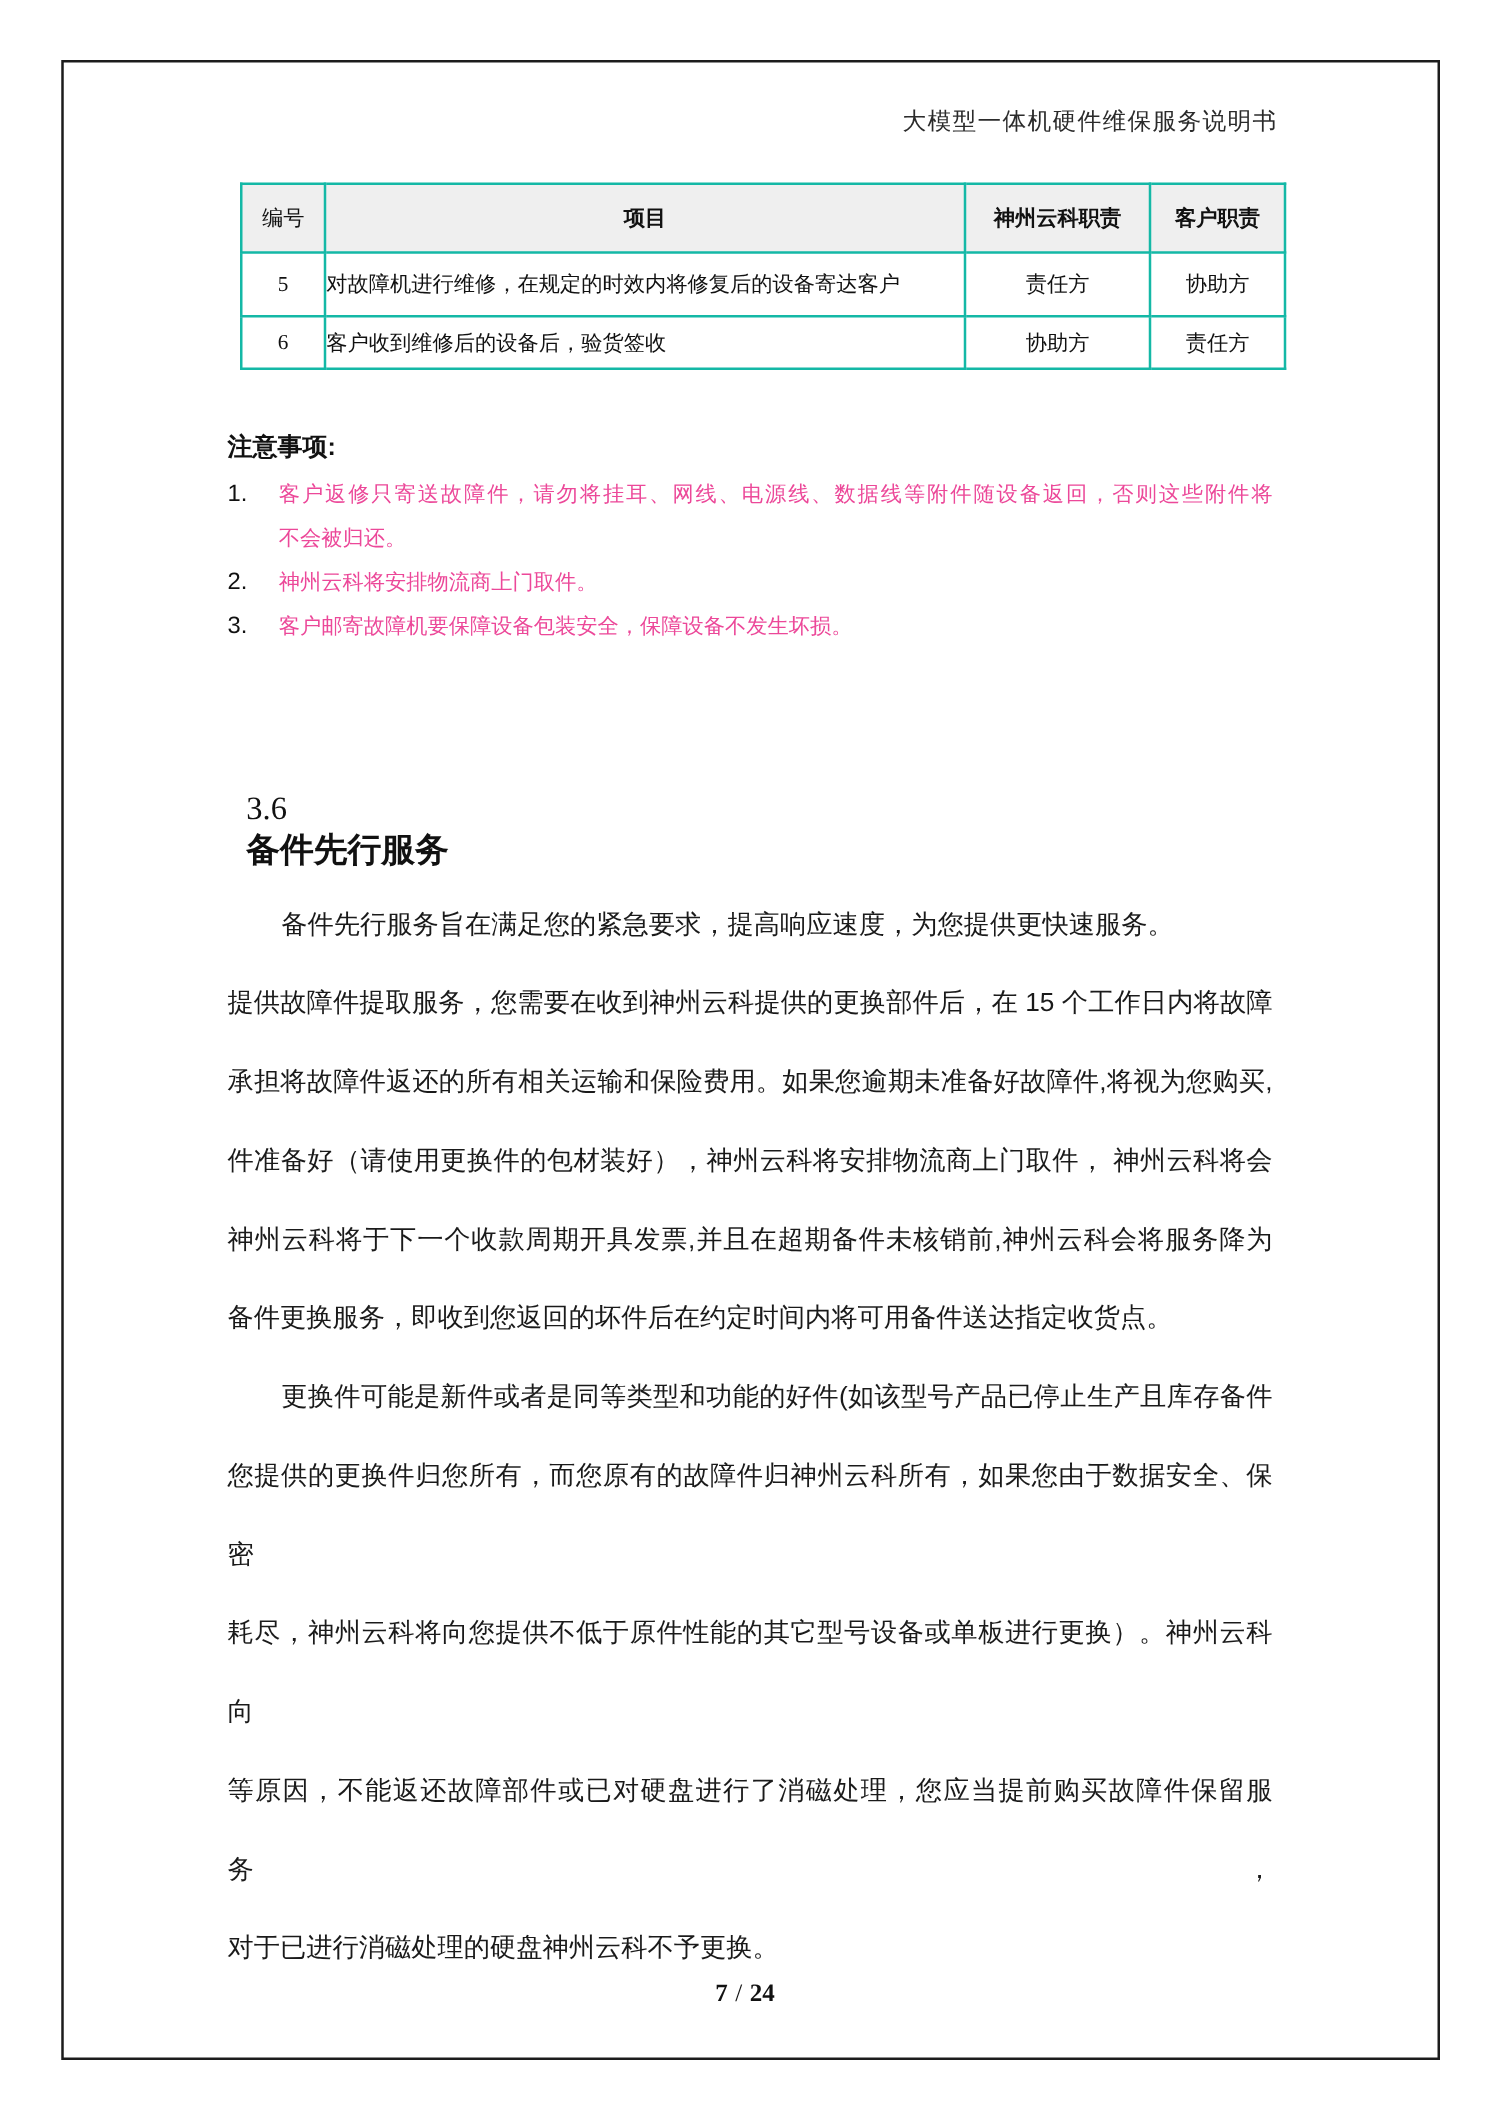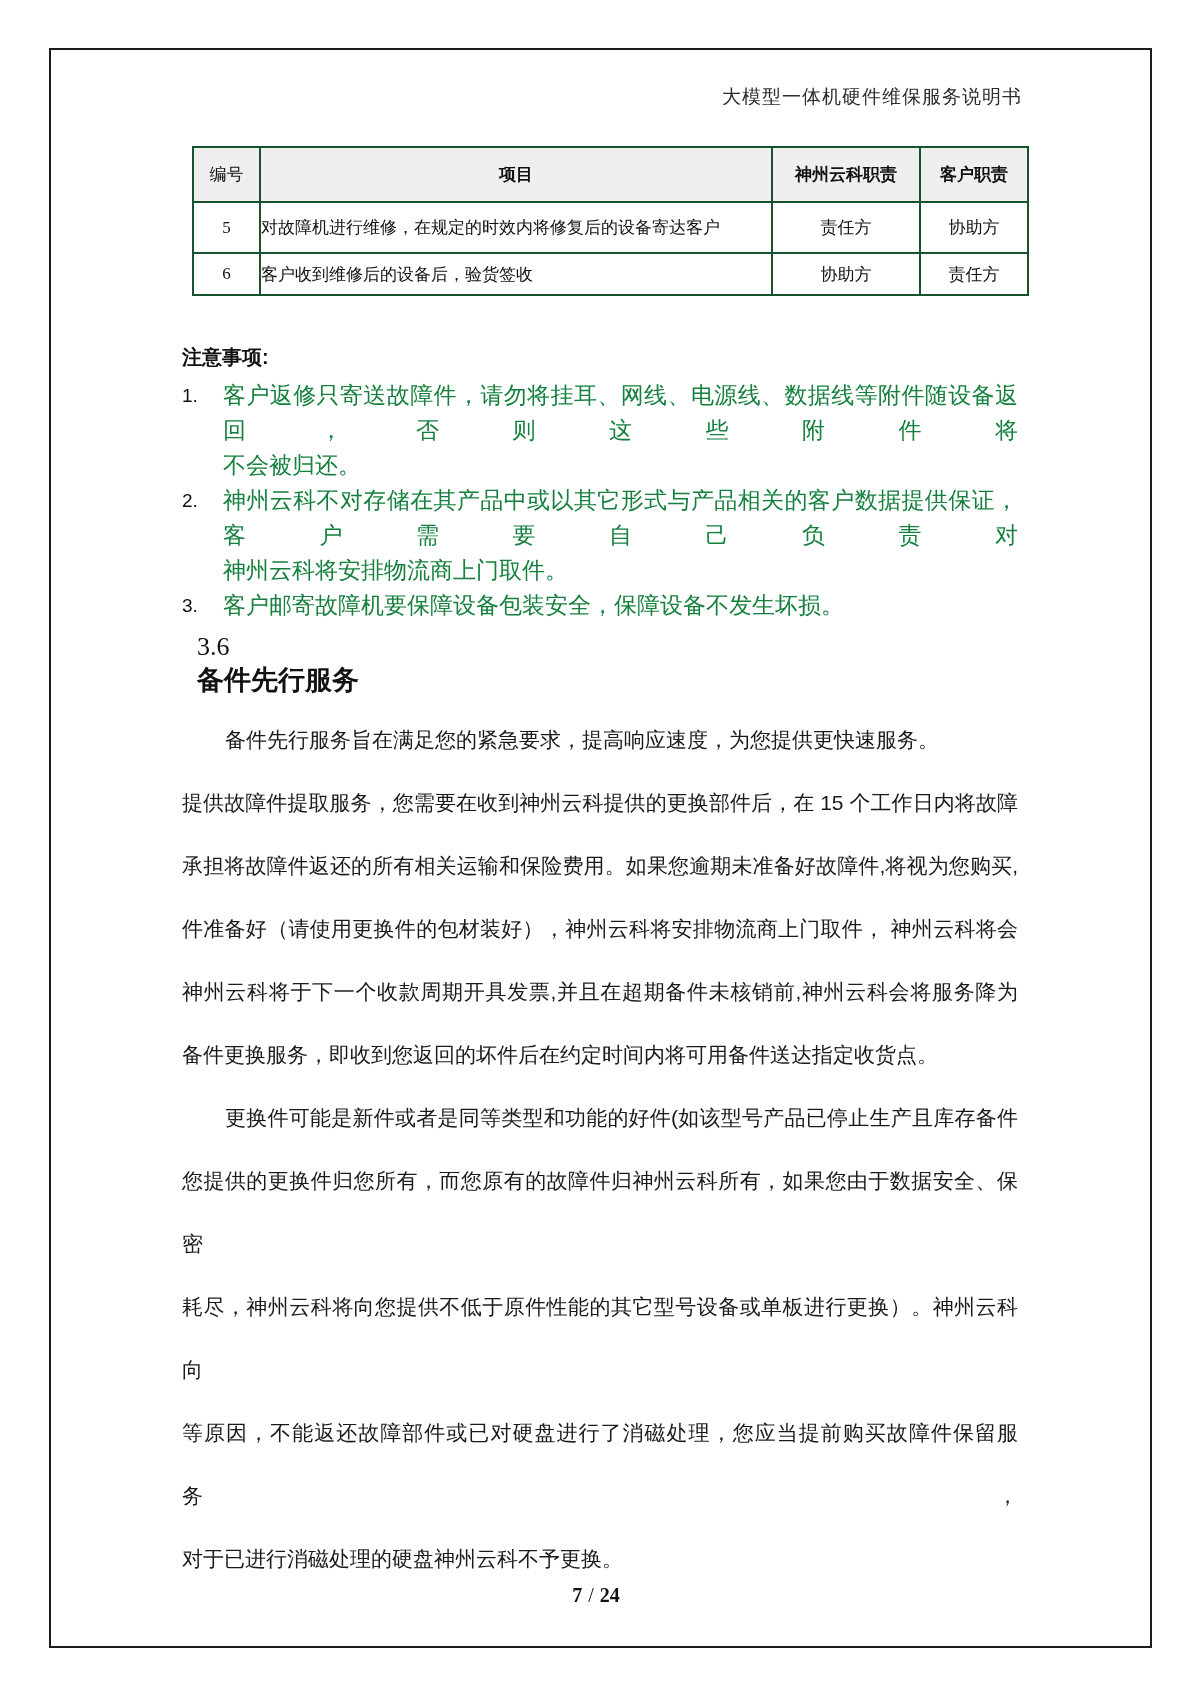--- a/index.html
+++ b/index.html
@@ -18,40 +18,40 @@
     font-size:19px;letter-spacing:1px;color:#2b2b2b;white-space:nowrap;
   }
   
   table.resp{
     position:absolute;left:192px;top:146px;width:827px;
     border-collapse:collapse;table-layout:fixed;
     font-family:"Liberation Serif","DejaVu Serif",serif;
     font-size:17px;color:#111;
   }
   table.resp th,table.resp td{
-    border:2px solid #14532d;vertical-align:middle;padding:0;
+    border:2px solid #14b8a6;vertical-align:middle;padding:0;
   }
   table.resp th{background:#efefef;font-weight:bold;text-align:center;height:53px;}
   table.resp th.col-no{font-weight:normal;}
   td.c-no,td.c-vendor,td.c-customer{text-align:center;}
   td.c-item{text-align:left;padding:2px 64px 2px 12px;line-height:25px;}
   tr.r-tall{height:51px;}
   tr.r-short{height:42px;}
   
   .notes-title{
     position:absolute;left:182px;top:344px;
     font-size:20px;font-weight:bold;color:#111;
   }
   .notes-list{position:absolute;left:182px;top:378px;width:836px;}
   .note-item{position:relative;padding-left:41px;}
   .note-num{
     position:absolute;left:0;top:0;width:41px;
     font-size:19px;line-height:35px;color:#111;
   }
-  .note-line{font-size:23px;line-height:35px;color:#15803d;text-align:left;}
+  .note-line{font-size:17px;line-height:35px;color:#ec4899;text-align:left;}
   .note-line.fill{text-align:justify;text-align-last:justify;}
   
   .section-heading{
     position:absolute;left:197px;top:632px;display:flex;align-items:baseline;flex-direction:column;
   }
   .section-num{
     font-family:"Liberation Serif","DejaVu Serif",serif;
     font-size:26px;color:#111;margin-right:10px;
   }
   .section-title{font-size:27px;font-weight:bold;color:#111;}
@@ -105,21 +105,20 @@
 
 <div class="notes-title">注意事项:</div>
 <div class="notes-list" id="notes-list">
     <div class="note-item">
       <span class="note-num">1.</span>
       <div class="note-line fill">客户返修只寄送故障件，请勿将挂耳、网线、电源线、数据线等附件随设备返回，否则这些附件将</div>
       <div class="note-line">不会被归还。</div>
     </div>
     <div class="note-item">
       <span class="note-num">2.</span>
-      <div class="note-line fill">神州云科不对存储在其产品中或以其它形式与产品相关的客户数据提供保证，客户需要自己负责对</div>
       <div class="note-line">神州云科将安排物流商上门取件。</div>
     </div>
     <div class="note-item">
       <span class="note-num">3.</span>
       <div class="note-line">客户邮寄故障机要保障设备包装安全，保障设备不发生坏损。</div>
     </div>
   </div>
 
 <div class="section-heading">
   <span class="section-num">3.6</span>

